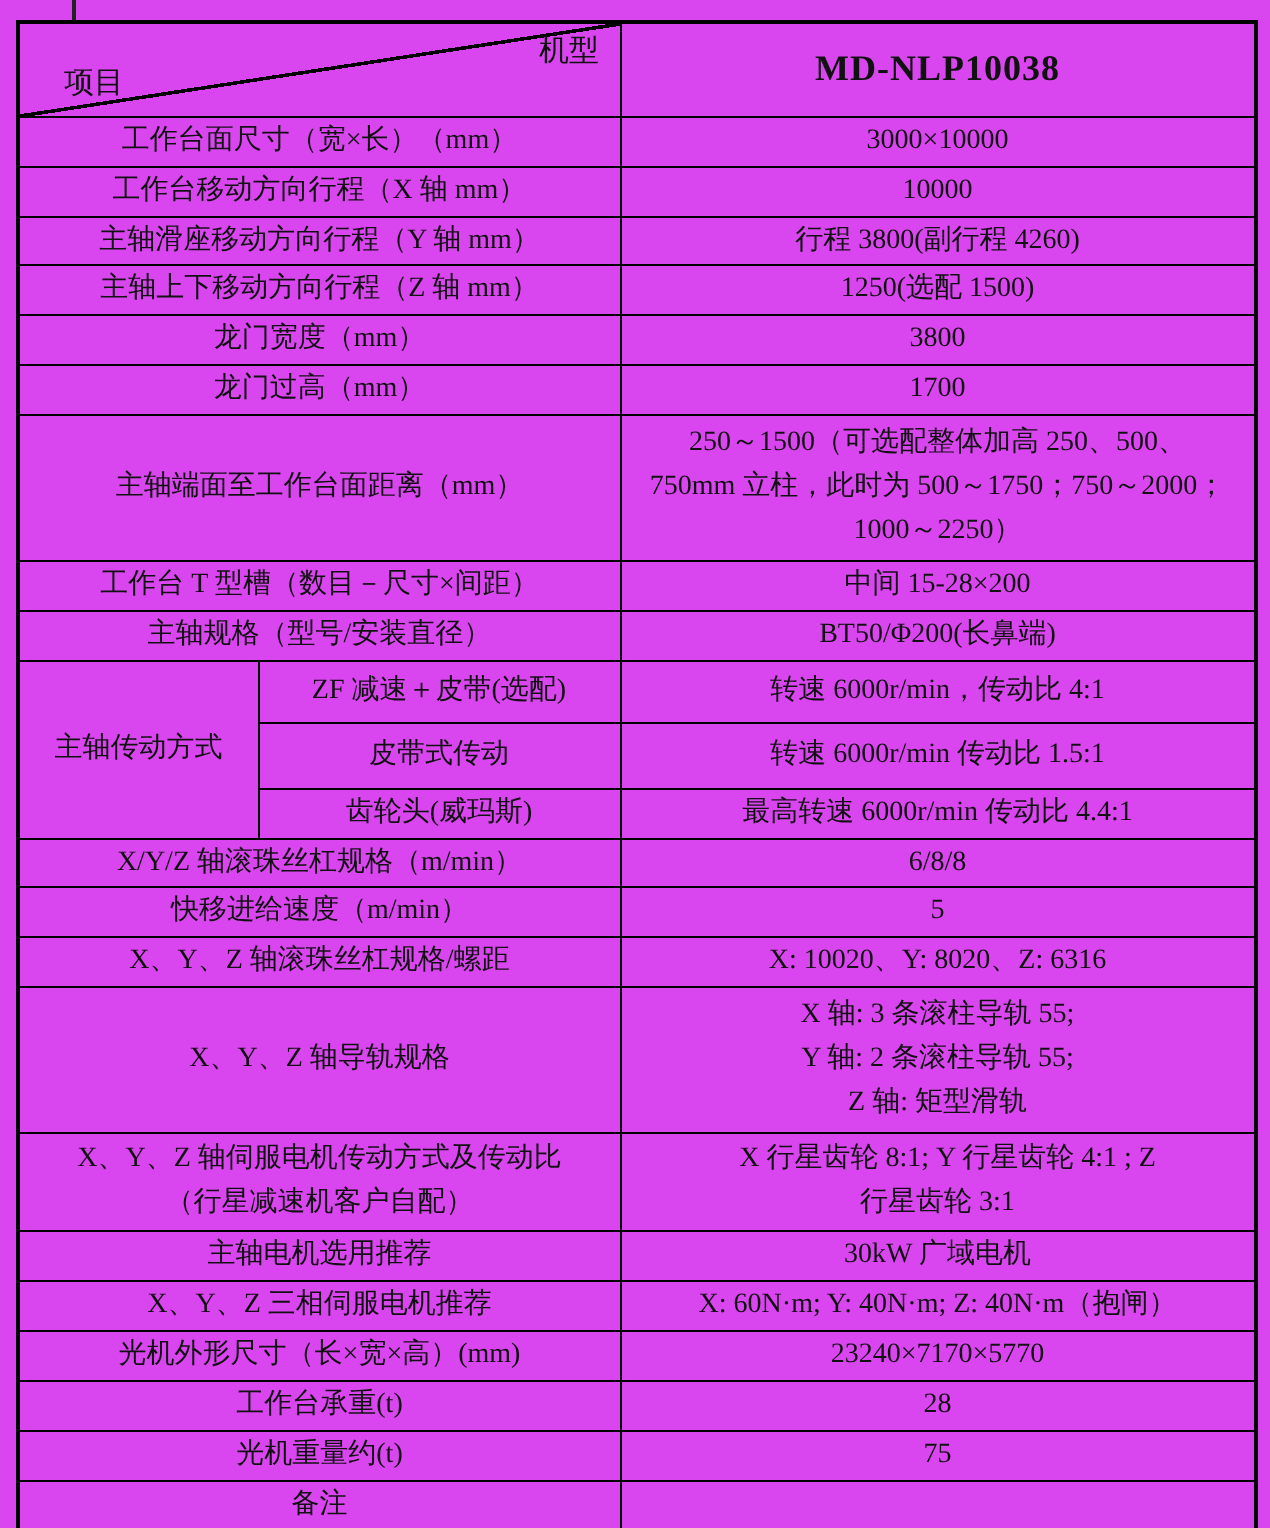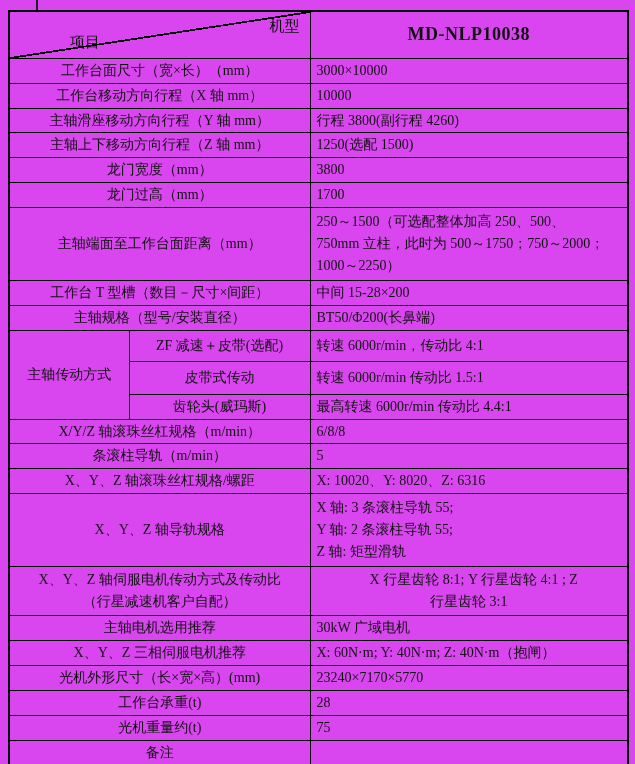--- a/index.html
+++ b/index.html
@@ -22,39 +22,39 @@
     border:2px solid #000;
   }
   td{
     border:1.5px solid #000;
     font-size:14px;
     line-height:1.55;
     vertical-align:middle;
     overflow:hidden;
   }
   .lbl{ text-align:center; padding:1px 4px; white-space:pre-line; }
-  .val{ padding:1px 6px; white-space:pre-line; }
+  .val{ text-align:center; padding:1px 6px; white-space:pre-line; }
   .val.left{ text-align:center; text-indent:10px; }
   tr.h47{height:47px;} tr.h25{height:25px;margin-left:24px;} tr.h24{height:24px;}
   tr.h73{height:73px;} tr.h49{height:49px;} tr.h31{height:31px;} tr.h33{height:33px;}
   
   .diag{ position:relative; padding:0; }
   .diag-line{
     position:absolute;left:0;top:0;right:0;bottom:0;
     background:linear-gradient(to bottom right,
       transparent calc(50% - 0.9px),
       #000 calc(50% - 0.9px),
       #000 calc(50% + 0.9px),
       transparent calc(50% + 0.9px));
   }
   .diag .corner-top{
     position:absolute;top:3px;right:10px;font-size:15px;
   }
   .diag .corner-bottom{
-    position:absolute;bottom:3px;left:22px;font-size:15px;margin-left:38px;
+    position:absolute;bottom:3px;left:22px;font-size:15px;
   }
   .model-cell{
     text-align:center;font-weight:bold;font-size:18px;letter-spacing:0.5px;margin-top:22px;
   }
 </style>
 </head>
 <body>
 
 <div class="page">
   <div class="artifact-tick"></div>
@@ -127,21 +127,21 @@
     <tr class="h25">
       <td class="lbl">齿轮头(威玛斯)</td>
       <td class="val">最高转速 6000r/min 传动比 4.4:1</td>
     </tr>
 
     <tr class="h24">
       <td colspan="2" class="lbl">X/Y/Z 轴滚珠丝杠规格（m/min）</td>
       <td class="val">6/8/8</td>
     </tr>
     <tr class="h25">
-      <td colspan="2" class="lbl">条滚柱导轨（m/min）</td>
+      <td colspan="2" class="lbl">快移进给速度（m/min）</td>
       <td class="val">5</td>
     </tr>
     <tr class="h24">
       <td colspan="2" class="lbl">X、Y、Z 轴滚珠丝杠规格/螺距</td>
       <td class="val">X: 10020、Y: 8020、Z: 6316</td>
     </tr>
     <tr class="h73">
       <td colspan="2" class="lbl">X、Y、Z 轴导轨规格</td>
       <td class="val">X 轴: 3 条滚柱导轨 55;
 Y 轴: 2 条滚柱导轨 55;

